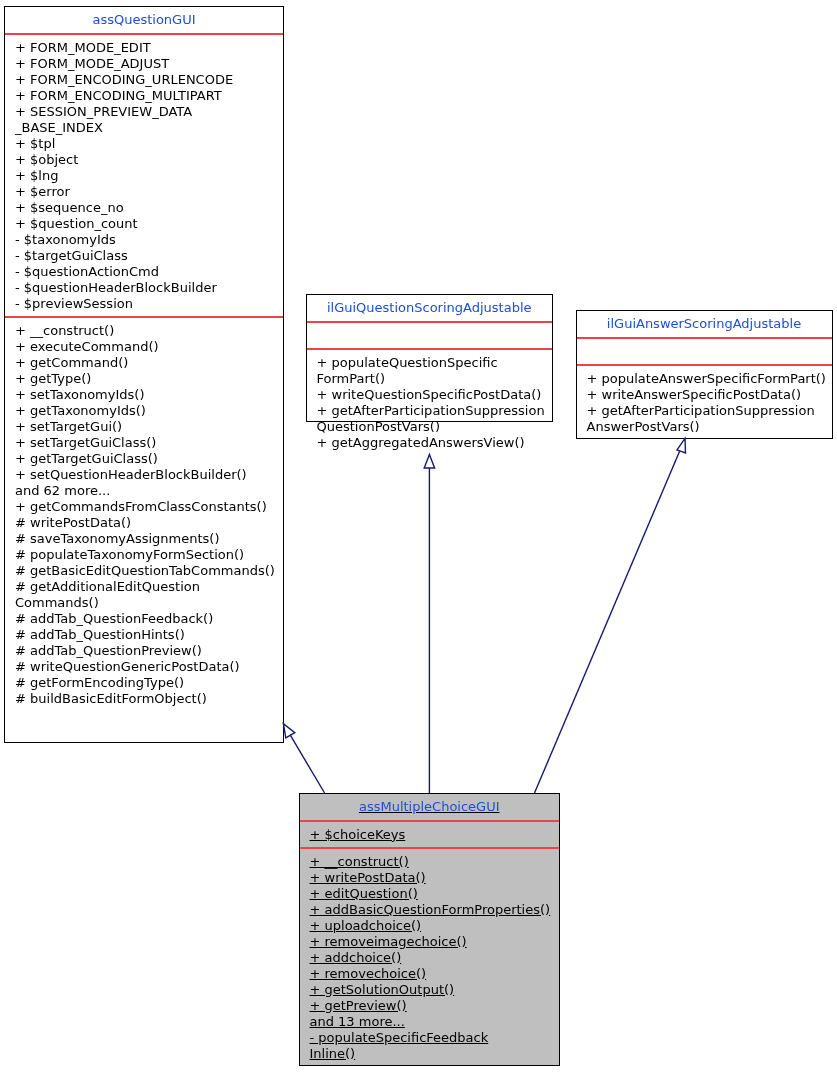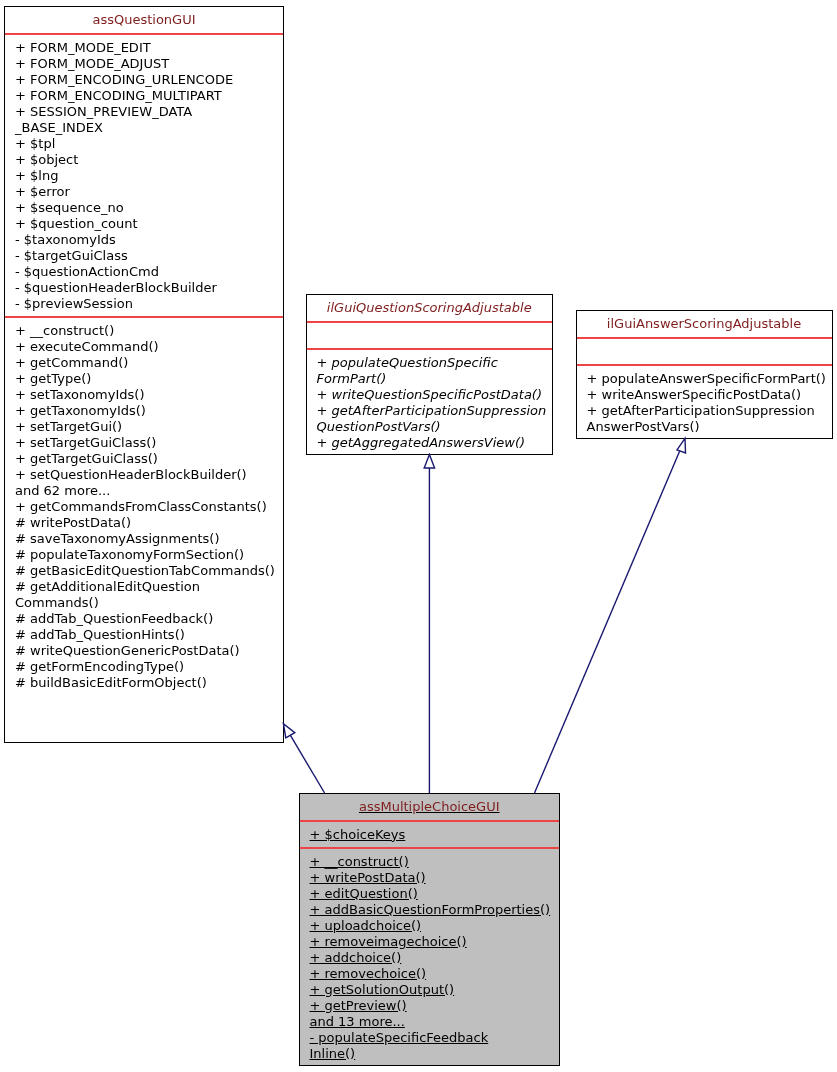--- a/index.html
+++ b/index.html
@@ -6,21 +6,21 @@
 html,body{margin:0;padding:0;background:#ffffff;}
 body{width:837px;height:1072px;overflow:hidden;
      font-family:"DejaVu Sans",sans-serif;
      -webkit-font-smoothing:antialiased;}
 #stage{position:relative;width:837px;height:1072px;background:#fff;will-change:transform;}
 svg.links{position:absolute;left:0;top:0;width:837px;height:1072px;overflow:visible;pointer-events:none;z-index:5;}
 .uml{position:absolute;box-sizing:border-box;border:1px solid #000000;background:#ffffff;}
 .uml.filled{background:#bfbfbf;}
 .sec{box-sizing:border-box;}
 .sec + .sec{border-top:2px solid #ef4444;}
-.title{font-size:13px;line-height:16px;text-align:center;color:#7f1d1d;padding:4.5px 6px 5.5px 6px;}
+.title{font-size:13px;line-height:16px;text-align:center;color:#1d4ed8;padding:4.5px 6px 5.5px 6px;}
 .rows{font-size:13px;line-height:16px;color:#000;padding:4.5px 4px 4.5px 10px;}
 .rows .row{white-space:pre;}
 .sec.empty{height:27px;}
 </style>
 </head>
 <body>
 
 <div id="stage">
 
   <svg class="links" viewBox="0 0 837 1072" width="837" height="1072">
@@ -75,27 +75,28 @@
         <div class="row">and 62 more...</div>
         <div class="row">+ getCommandsFromClassConstants()</div>
         <div class="row"># writePostData()</div>
         <div class="row"># saveTaxonomyAssignments()</div>
         <div class="row"># populateTaxonomyFormSection()</div>
         <div class="row"># getBasicEditQuestionTabCommands()</div>
         <div class="row"># getAdditionalEditQuestion
 Commands()</div>
         <div class="row"># addTab_QuestionFeedback()</div>
         <div class="row"># addTab_QuestionHints()</div>
+        <div class="row"># addTab_QuestionPreview()</div>
         <div class="row"># writeQuestionGenericPostData()</div>
         <div class="row"># getFormEncodingType()</div>
         <div class="row"># buildBasicEditFormObject()</div>
       </div>
   </div>
 
-  <div class="uml" style="left:305.5px;top:294px;width:247.5px;height:161px;font-style:italic;">
+  <div class="uml" style="left:305.5px;top:294px;width:247.5px;height:128px;">
     <div class="sec title">ilGuiQuestionScoringAdjustable</div>
     <div class="sec rows empty"></div>
     <div class="sec rows">
         <div class="row">+ populateQuestionSpecific
 FormPart()</div>
         <div class="row">+ writeQuestionSpecificPostData()</div>
         <div class="row">+ getAfterParticipationSuppression
 QuestionPostVars()</div>
         <div class="row">+ getAggregatedAnswersView()</div>
       </div>

